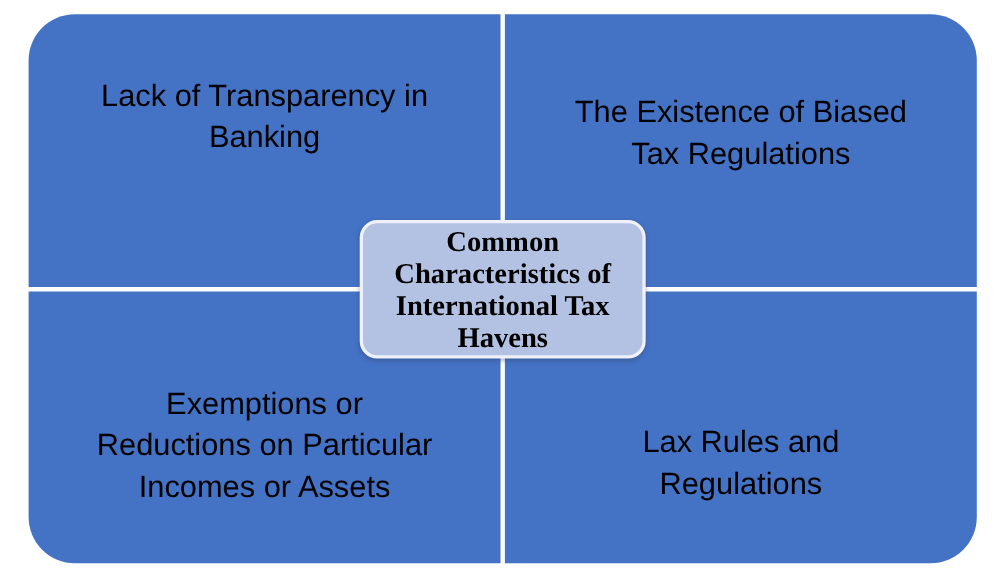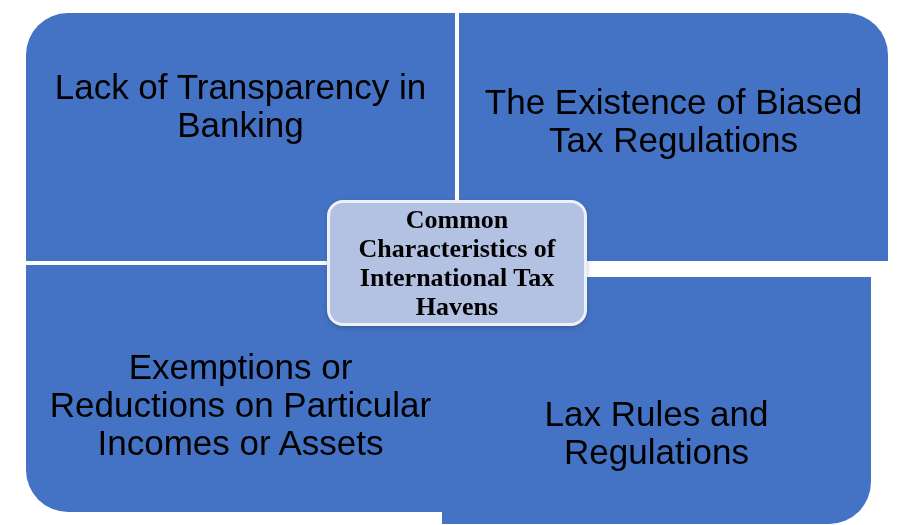--- a/index.html
+++ b/index.html
@@ -19,24 +19,24 @@
     position: absolute;
     background: #4472c4;
     display: flex;
     align-items: center;
     justify-content: center;
     box-sizing: border-box;
   }
   .q-tl { left: 26px;  top: 13px;  width: 429px; height: 248px; border-radius: 42px 0 0 0; padding-bottom: 62px; }
   .q-tr { left: 459px; top: 13px;  width: 429px; height: 248px; border-radius: 0 42px 0 0; padding-bottom: 32px; }
   .q-bl { left: 26px;  top: 265px; width: 429px; height: 247px; border-radius: 0 0 0 42px; padding-top: 32px; }
-  .q-br { left: 442px; top: 265px; width: 429px; height: 247px; border-radius: 0 0 42px 0; padding-top: 64px; margin-top: 12px; }
+  .q-br { left: 459px; top: 265px; width: 429px; height: 247px; border-radius: 0 0 42px 0; padding-top: 64px; }
   .q-label {
     color: #000000;
-    font-size: 35px;
+    font-size: 28px;
     line-height: 38px;
     text-align: center;
     white-space: pre-line;
     max-width: 420px;
   }
   .center-box {
     position: absolute;
     left: 327px;
     top: 200px;
     width: 260px;

